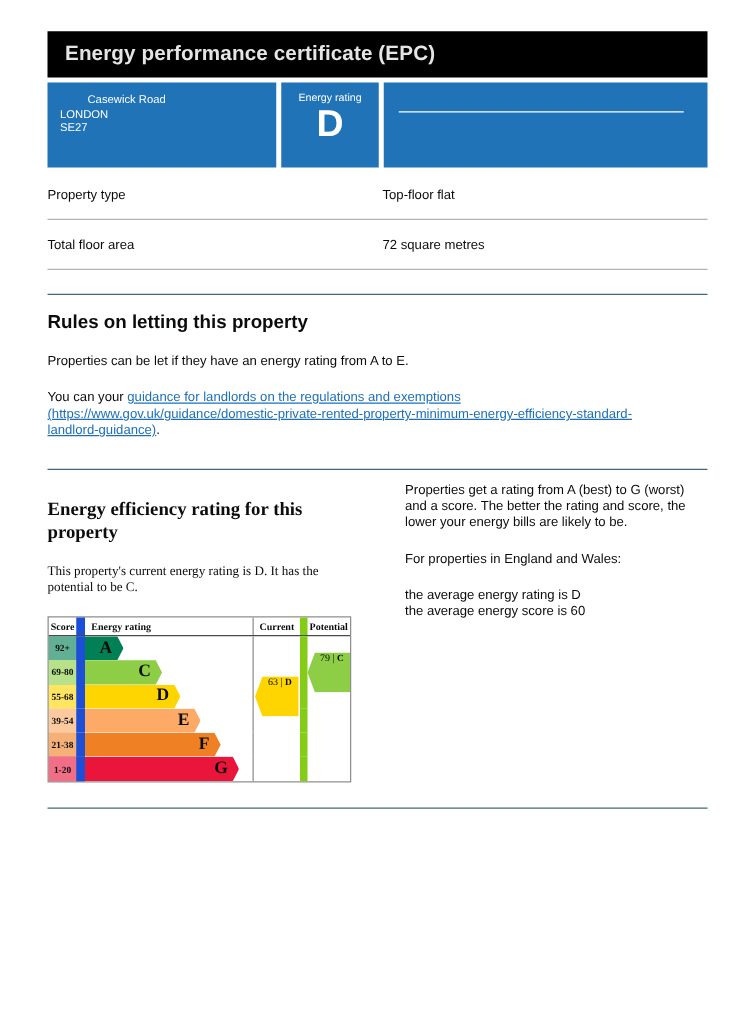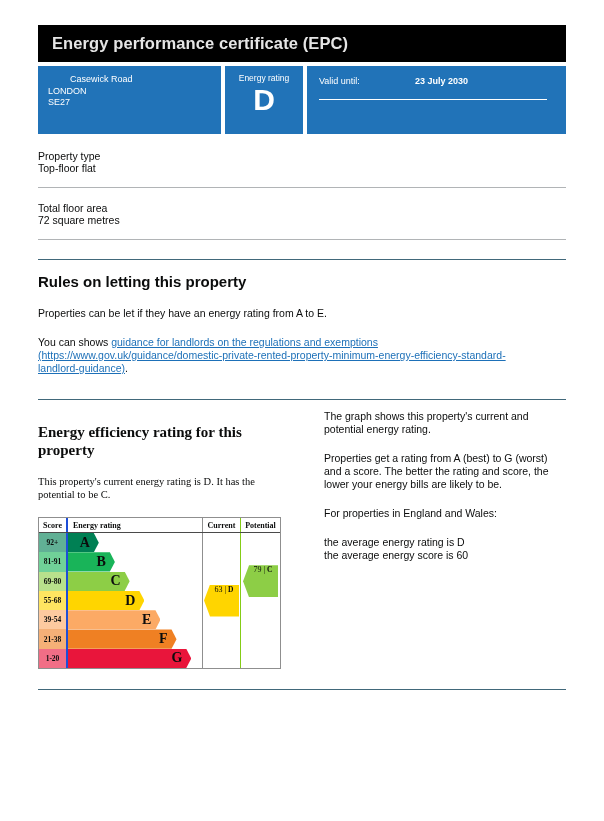--- a/index.html
+++ b/index.html
@@ -32,21 +32,21 @@
   .panel-rating .rating-label { font-size: 8.5px; }
   .panel-rating .rating-letter { font-size: 30px; font-weight: bold; line-height: 34px; }
   .panel-valid { flex: 1; padding: 10px 12px; font-size: 9px; }
   .valid-row { display: flex; }
   .valid-row .valid-label { width: 96px; }
   .valid-row .valid-date { font-weight: bold; }
   .valid-underline { border: 0; border-top: 1px solid #fff; margin-top: 13px; width: 228px; }
 
   
   .prop-rows { margin-top: 2px; }
-  .prop-row { display: flex; padding: 14px 0 13px; border-bottom: 1px solid var(--divider-gray, #b1b4b6); font-size: 10.5px; flex-direction: column; }
+  .prop-row { display: flex; padding: 14px 0 13px; border-bottom: 1px solid var(--divider-gray, #b1b4b6); font-size: 10.5px; }
   .prop-row .prop-label { width: 268px; }
 
   .section-divider { border: 0; border-top: 1px solid var(--divider-blue, #41687a); margin-top: 19px; }
 
   h2.section-heading { font-size: 15px; font-weight: bold; margin-top: 13px; line-height: 18px; }
   p.body-text { font-size: 10.5px; line-height: 13px; margin-top: 16px; }
   a.doc-link { color: var(--link-blue, #1d70b8); text-decoration: underline; overflow-wrap: break-word; }
   .read-para { max-width: 505px; }
 
   
@@ -60,24 +60,24 @@
   
   .epc-chart {
     margin-top: 16px;
     width: 243px;
     border: 1px solid #8f8f8f;
     background: #fff;
   }
   .c-row { display: flex; height: 19.3px; }
   .c-row.c-head { height: 15px; border-bottom: 1px solid #4a4a4a; font-weight: bold; font-size: 8px; }
   .c-head > div { display: flex; align-items: center; }
-  .c-cell-score { width: 29px; border-right: 2px solid #1d4ed8; flex: none; }
+  .c-cell-score { width: 29px; border-right: 7px solid #1d4ed8; flex: none; }
   .c-cell-bars  { flex: 1; position: relative; }
   .c-cell-cur   { width: 38px; border-left: 1px solid #8f8f8f; flex: none; }
-  .c-cell-pot   { width: 40px; border-left: 1px solid #84cc16; flex: none; }
+  .c-cell-pot   { width: 40px; border-left: 6px solid #84cc16; flex: none; }
   .c-head .c-cell-score, .c-head .c-cell-cur, .c-head .c-cell-pot { justify-content: center; }
   .c-head .c-cell-bars { padding-left: 5px; }
   .band-score { display: flex; align-items: center; justify-content: center; font-size: 7.5px; font-weight: bold; }
   .band-bar {
     height: 100%;
     display: flex; align-items: center; justify-content: flex-end;
     padding-right: 9px;
     font-size: 14px; font-weight: bold;
     clip-path: polygon(0 0, calc(100% - 5px) 0, 100% 50%, calc(100% - 5px) 100%, 0 100%);
   }
@@ -106,24 +106,20 @@
     <div class="panel panel-address">
       <span class="addr-line1">Casewick Road</span>
       <span>LONDON</span><br>
       <span>SE27</span>
     </div>
     <div class="panel panel-rating">
       <div class="rating-label">Energy rating</div>
       <div class="rating-letter">D</div>
     </div>
     <div class="panel panel-valid">
-      <div class="valid-row">
-        <span class="valid-label">Valid until:</span>
-        <span class="valid-date">23 July 2030</span>
-      </div>
       <hr class="valid-underline">
     </div>
   </div>
 
   <div class="prop-rows">
     <div class="prop-row">
       <span class="prop-label">Property type</span>
       <span>Top-floor flat</span>
     </div>
     <div class="prop-row">
@@ -131,21 +127,21 @@
       <span>72 square metres</span>
     </div>
   </div>
 
   <hr class="section-divider">
 
   <section>
     <h2 class="section-heading">Rules on letting this property</h2>
     <p class="body-text">Properties can be let if they have an energy rating from A to E.</p>
     <p class="body-text read-para">
-      <span>You can shows </span><a href="#" class="doc-link">guidance for landlords on the regulations and exemptions (https://www.gov.uk/guidance/domestic-private-rented-property-minimum-energy-efficiency-standard-landlord-guidance)</a><span>.</span>
+      <span>You can your </span><a href="#" class="doc-link">guidance for landlords on the regulations and exemptions (https://www.gov.uk/guidance/domestic-private-rented-property-minimum-energy-efficiency-standard-landlord-guidance)</a><span>.</span>
     </p>
   </section>
 
   <hr class="section-divider" style="margin-top:24px">
 
   <section class="two-col">
     <div class="col-left">
       <h2 class="section-heading">Energy efficiency rating for this property</h2>
       <p class="body-text">This property's current energy rating is D. It has the potential to be C.</p>
       <div class="epc-chart" id="epc-chart">
@@ -157,28 +153,20 @@
           </div>
           <div class="c-row">
             <div class="c-cell-score band-score" style="background: rgba(0, 128, 84, 0.62);">92+</div>
             <div class="c-cell-bars">
               <div class="band-bar" style="width: 23%; background: rgb(0, 128, 84);">A</div>
             </div>
             <div class="c-cell-cur"></div>
             <div class="c-cell-pot"></div>
           </div>
           <div class="c-row">
-            <div class="c-cell-score band-score" style="background: rgba(25, 180, 89, 0.62);">81-91</div>
-            <div class="c-cell-bars">
-              <div class="band-bar" style="width: 35%; background: rgb(25, 180, 89);">B</div>
-            </div>
-            <div class="c-cell-cur"></div>
-            <div class="c-cell-pot"></div>
-          </div>
-          <div class="c-row">
             <div class="c-cell-score band-score" style="background: rgba(141, 206, 70, 0.62);">69-80</div>
             <div class="c-cell-bars">
               <div class="band-bar" style="width: 46%; background: rgb(141, 206, 70);">C</div>
             </div>
             <div class="c-cell-cur"></div>
             <div class="c-cell-pot">
               <div class="marker" style="background: rgb(141, 206, 70);">79 | <b>C</b></div>
             </div>
           </div>
           <div class="c-row">
@@ -211,21 +199,20 @@
             <div class="c-cell-score band-score" style="background: rgba(233, 21, 59, 0.62);">1-20</div>
             <div class="c-cell-bars">
               <div class="band-bar" style="width: 92%; background: rgb(233, 21, 59);">G</div>
             </div>
             <div class="c-cell-cur"></div>
             <div class="c-cell-pot"></div>
           </div>
         </div>
     </div>
     <div class="col-right">
-      <p class="body-text">The graph shows this property's current and potential energy rating.</p>
       <p class="body-text">Properties get a rating from A (best) to G (worst) and a score. The better the rating and score, the lower your energy bills are likely to be.</p>
       <p class="body-text">For properties in England and Wales:</p>
       <div class="avg-lines">
         <div>the average energy rating is D</div>
         <div>the average energy score is 60</div>
       </div>
     </div>
   </section>
 
   <hr class="section-divider bottom-divider">

